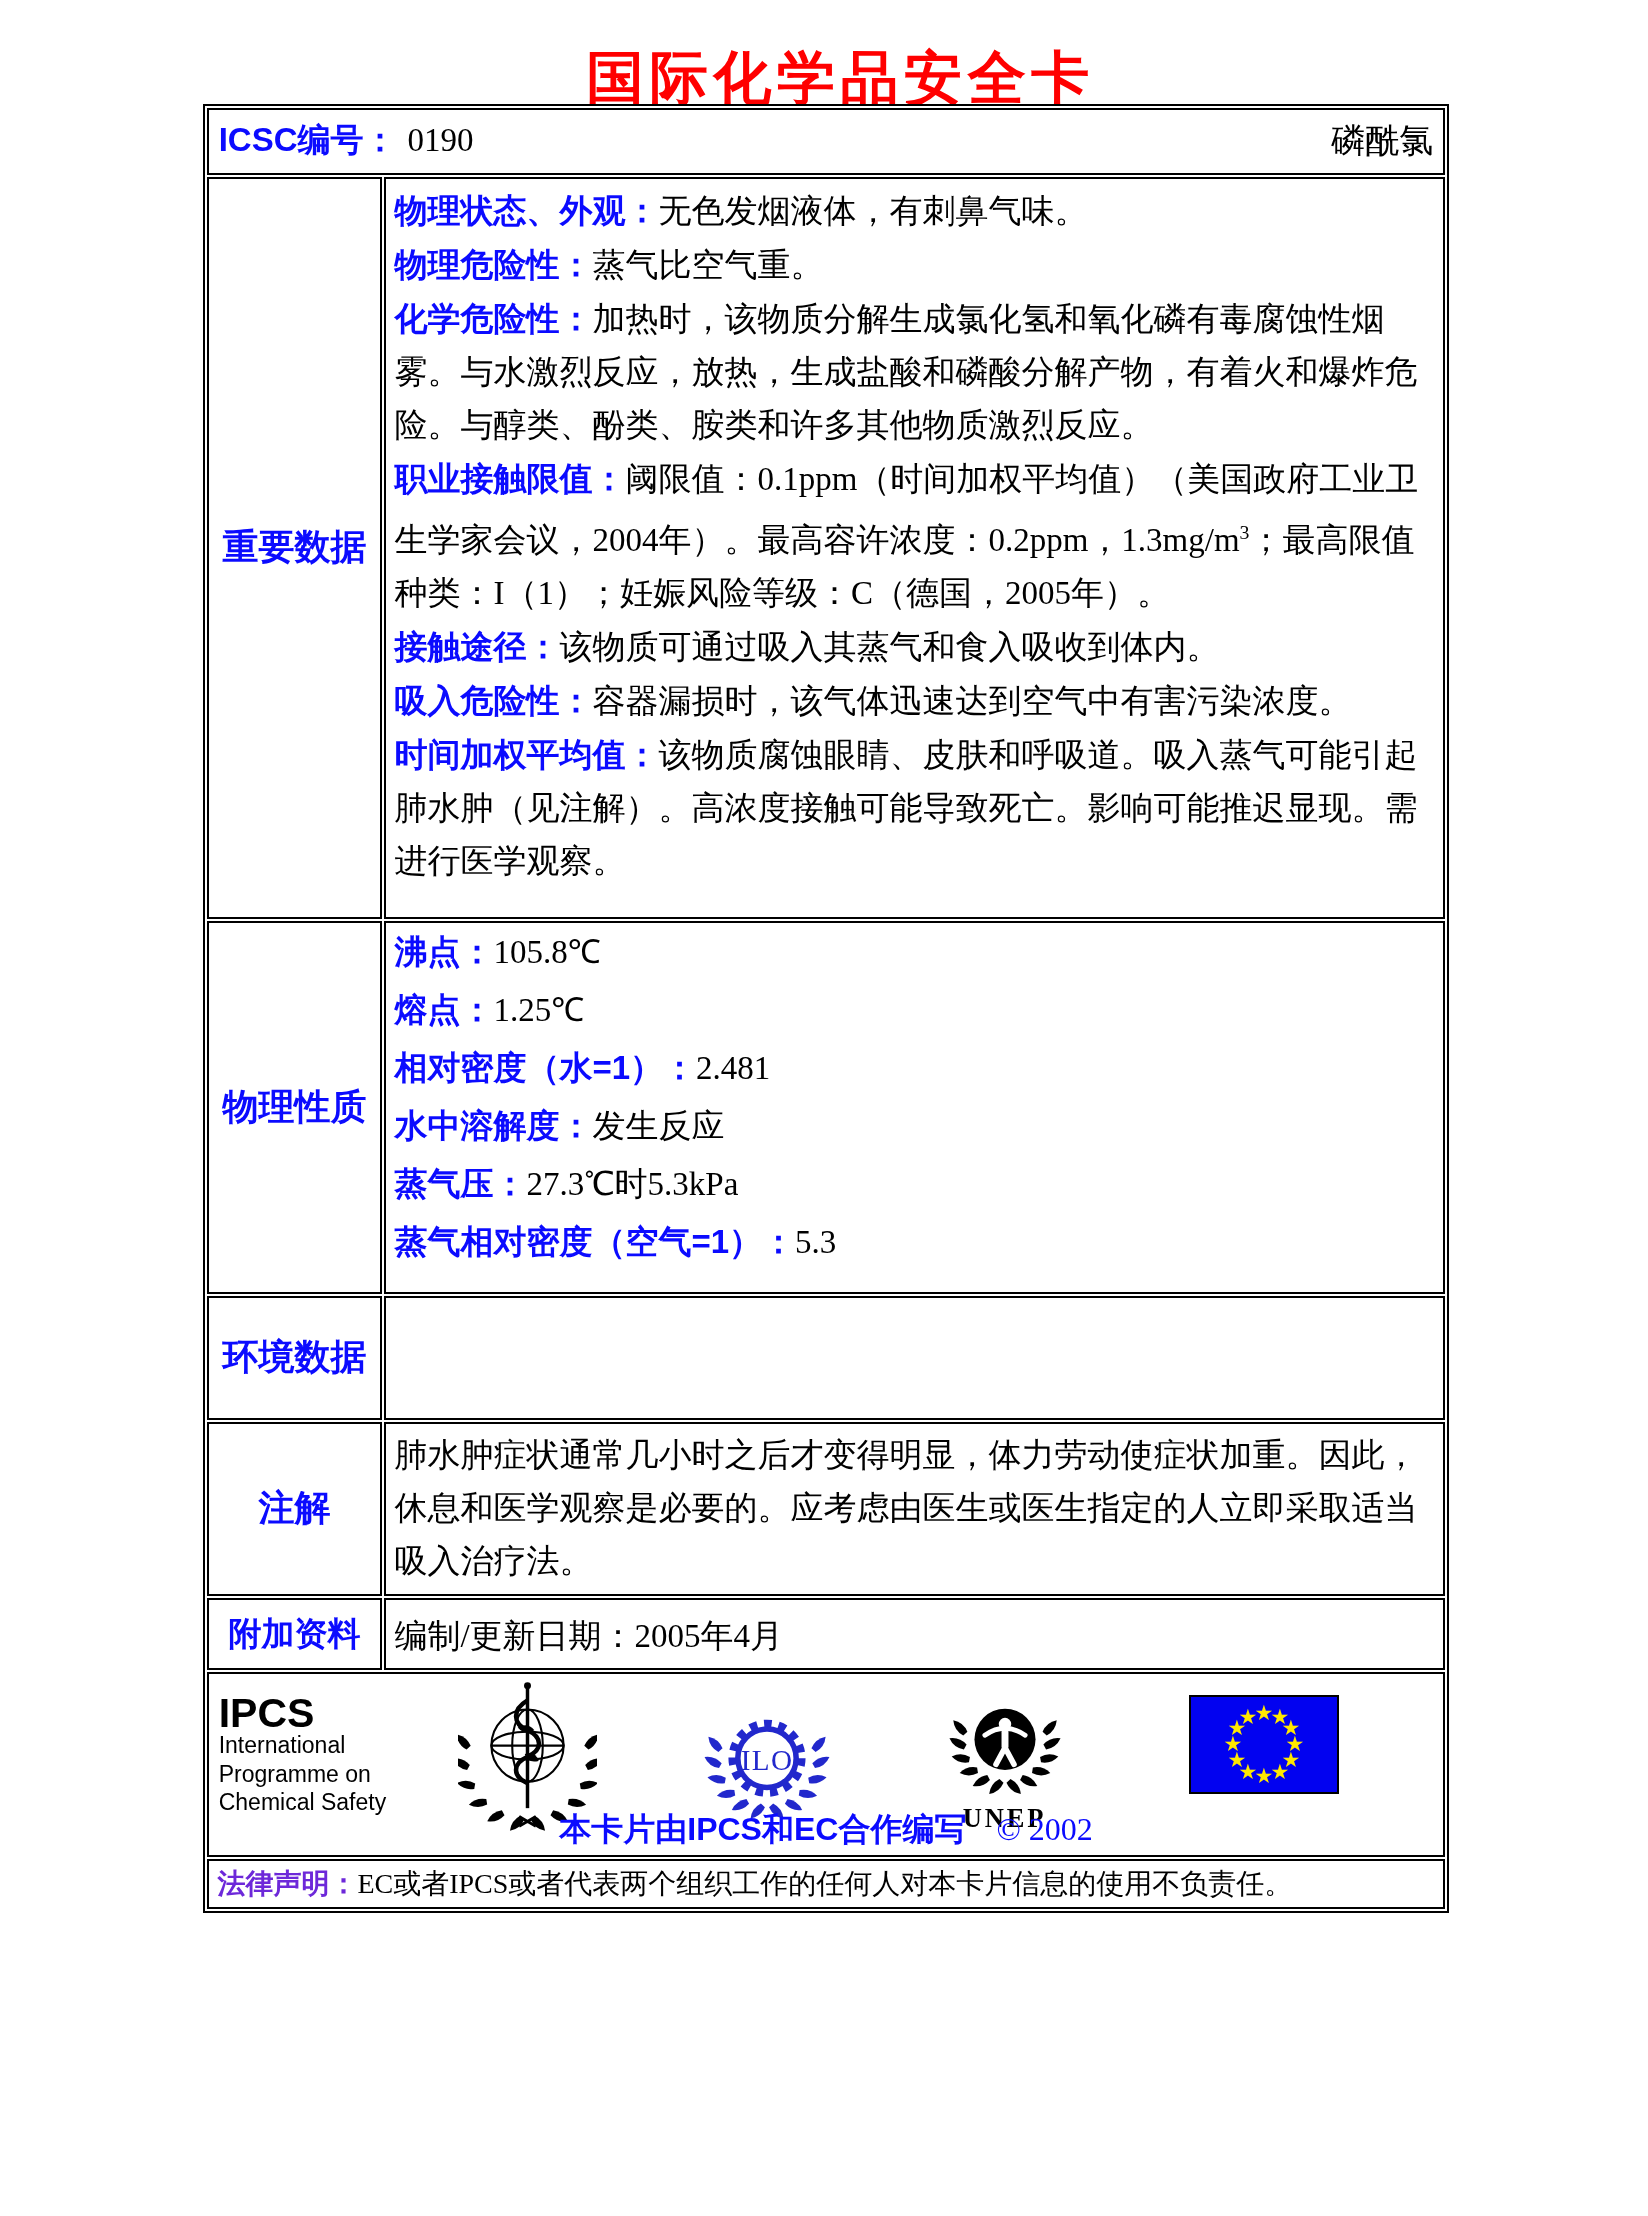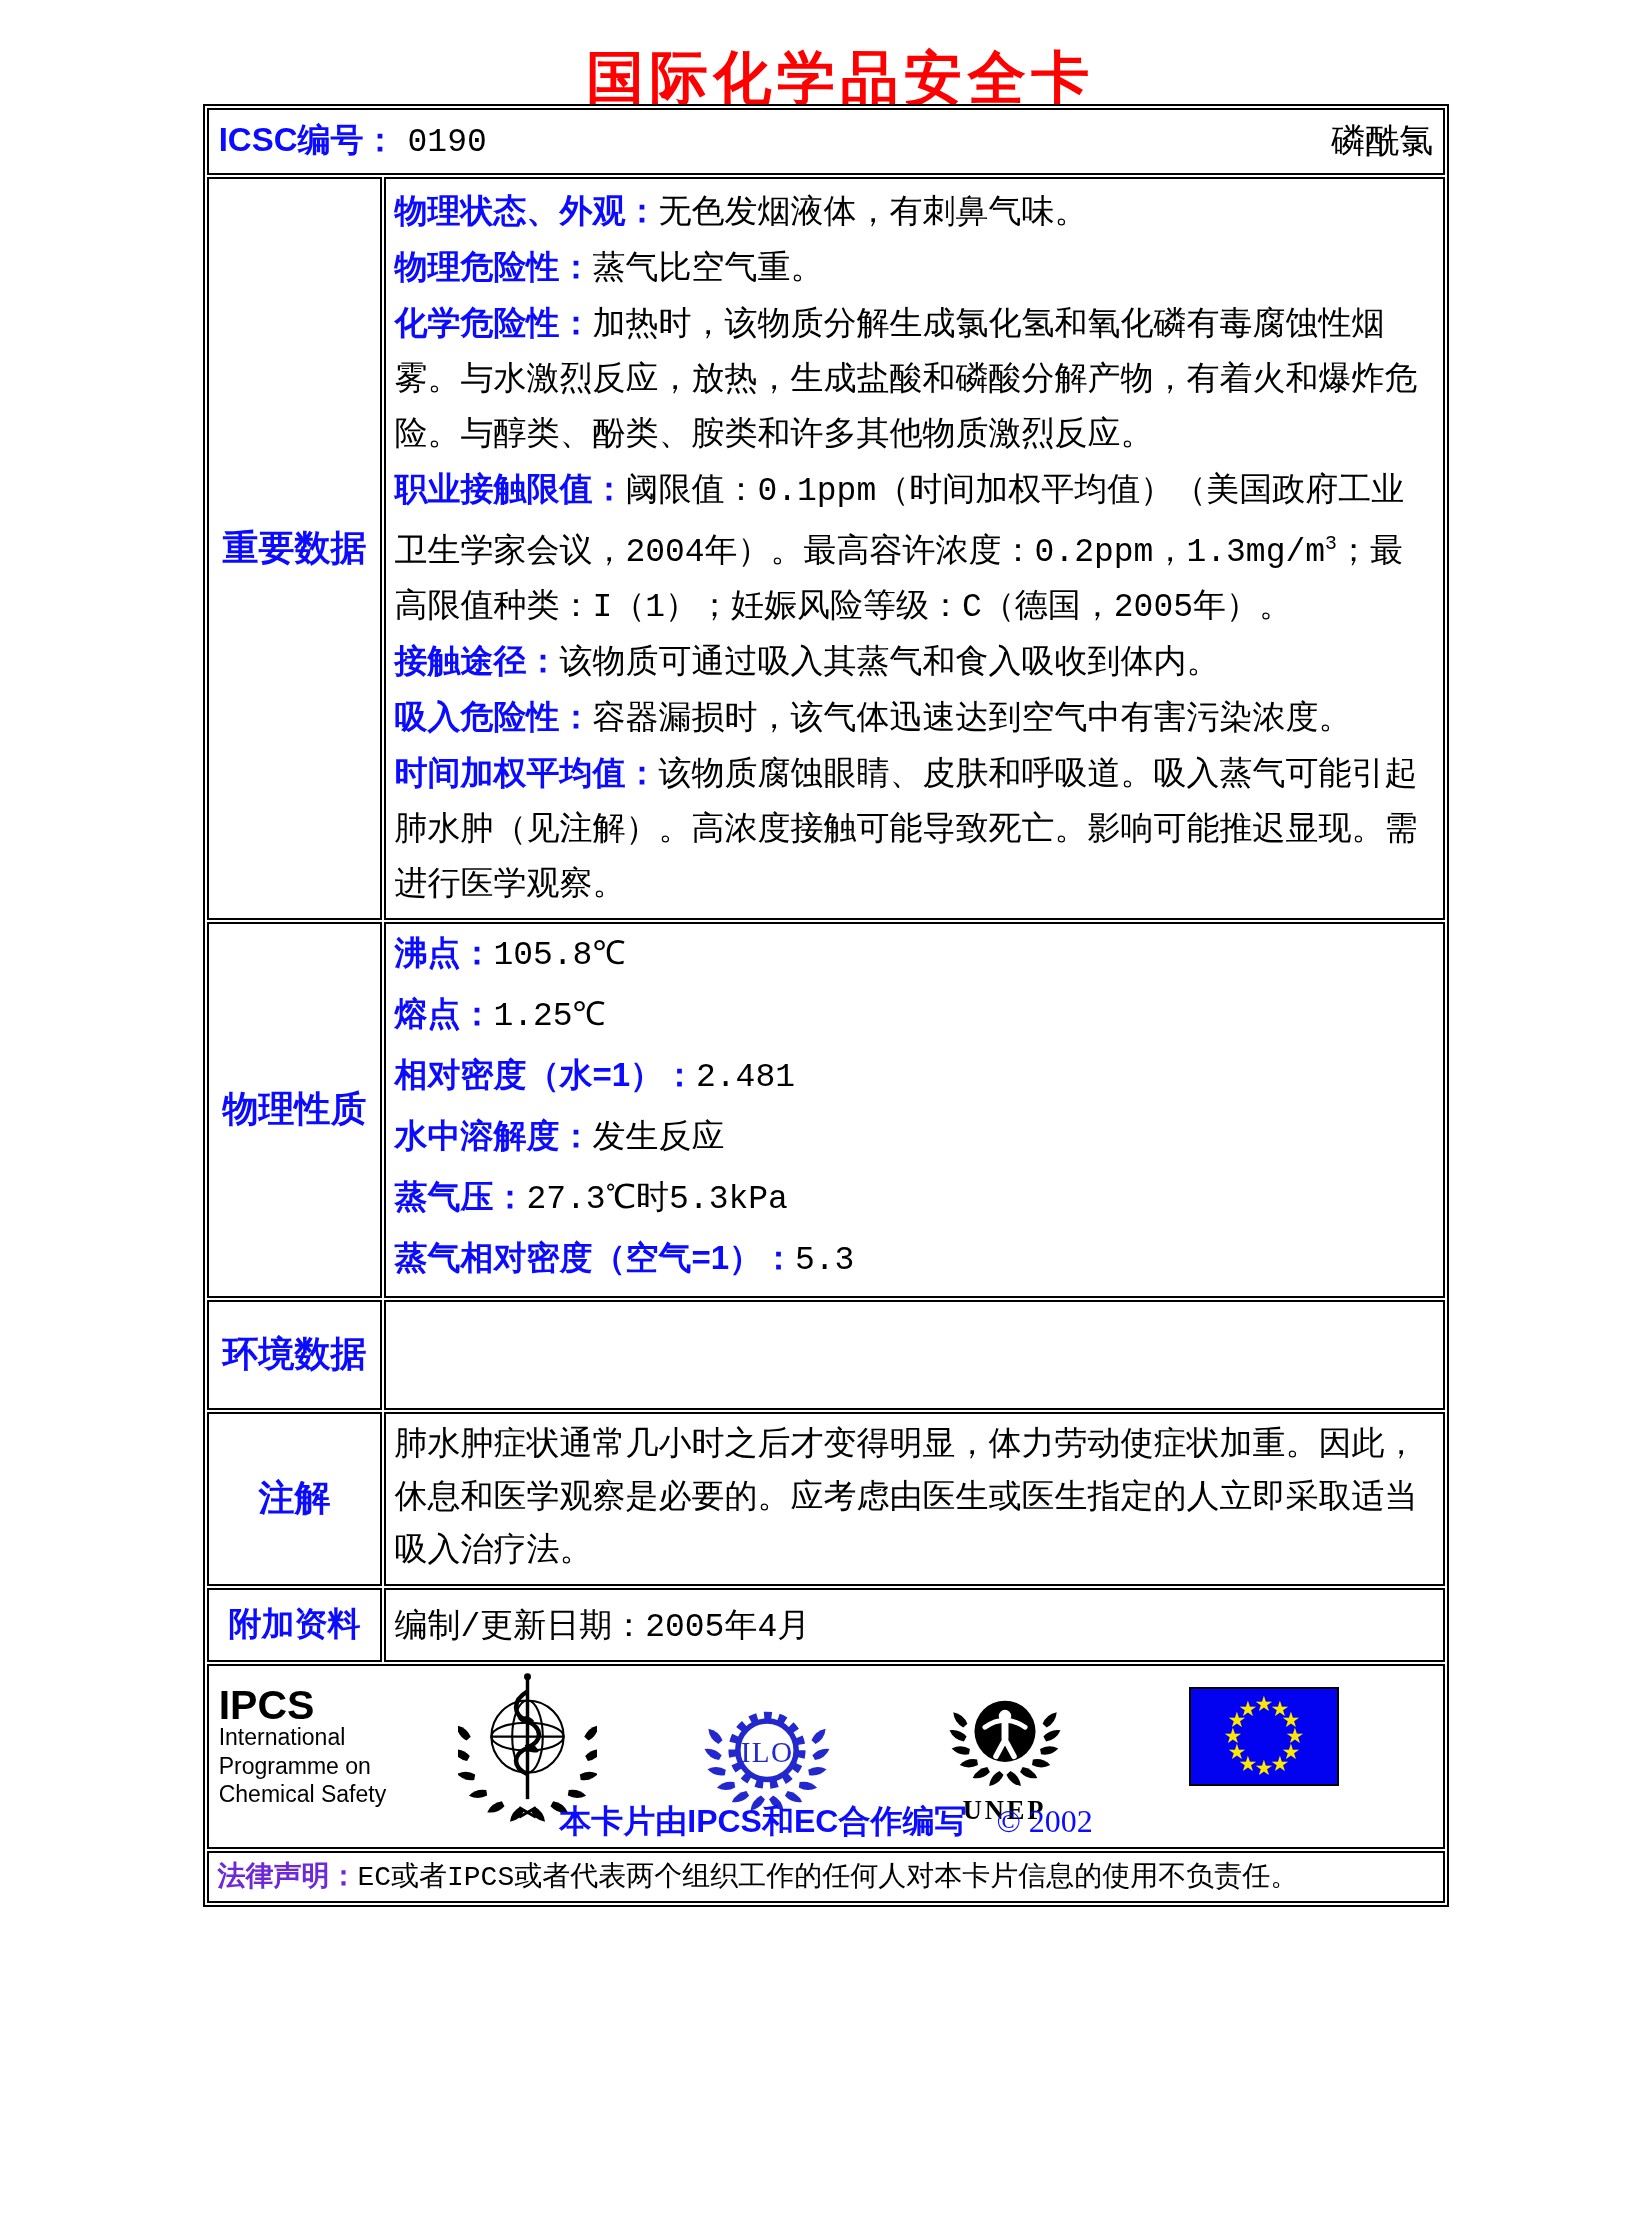--- a/index.html
+++ b/index.html
@@ -11,21 +11,21 @@
   table.card{position:absolute;left:203px;top:104px;width:1246px;
              border-collapse:separate;border-spacing:2.8px;border:2.1px solid #000;
              table-layout:fixed;background:#fff;}
   td.cell{border:2.1px solid #000;box-sizing:border-box;background:#fff;}
   td.label-cell{text-align:center;vertical-align:middle;color:#0b0bff;
                 font-family:"Liberation Sans","DejaVu Sans",sans-serif;
                 font-weight:bold;font-size:36px;}
   td.content-cell{vertical-align:top;padding:5.6px 8.4px;font-size:33px;line-height:53px;}
   td.header-cell{padding:8.4px 9.7px;font-size:33px;vertical-align:middle;}
   .k{color:#0b0bff;font-family:"Liberation Sans","DejaVu Sans",sans-serif;font-weight:bold;}
-  .v{color:#000;font-family:Liberation Mono, monospace;font-weight:normal;}
+  .v{color:#000;font-family:Liberation Serif, serif;font-weight:normal;}
   p.item{margin:0;padding:0;}
   .phys td.content-cell{line-height:58px;padding-top:0;}
   .num{margin-left:11px;}
   .chem-name{float:right;font-size:34px;}
   td.legal-cell{padding:7px 8.4px;font-size:28px;line-height:32px;vertical-align:middle;}
   .legal-k{color:#6d28d9;font-family:"Liberation Sans","DejaVu Sans",sans-serif;font-weight:bold;}
   td.logos-cell{position:relative;padding:0;}
   .ipcs-block{position:absolute;left:9.7px;top:21px;color:#000;
               font-family:"Liberation Sans","DejaVu Sans",sans-serif;}
   .ipcs-title{font-size:41px;font-weight:bold;line-height:36px;}
@@ -86,21 +86,21 @@
         <p class="item"><span class="k">沸点：</span><span class="v">105.8℃</span></p>
         <p class="item"><span class="k">熔点：</span><span class="v">1.25℃</span></p>
         <p class="item"><span class="k">相对密度（水=1）：</span><span class="v">2.481</span></p>
         <p class="item"><span class="k">水中溶解度：</span><span class="v">发生反应</span></p>
         <p class="item"><span class="k">蒸气压：</span><span class="v">27.3℃时5.3kPa</span></p>
         <p class="item"><span class="k">蒸气相对密度（空气=1）：</span><span class="v">5.3</span></p>
       </td>
     </tr>
 
     <tr>
-      <td class="cell label-cell" style="height:110px;">环境数据</td>
+      <td class="cell label-cell" style="height:124px;">环境数据</td>
       <td class="cell content-cell"></td>
     </tr>
 
     <tr>
       <td class="cell label-cell" style="height:171px;">注解</td>
       <td class="cell content-cell">
         <p class="item v">肺水肿症状通常几小时之后才变得明显，体力劳动使症状加重。因此，休息和医学观察是必要的。应考虑由医生或医生指定的人立即采取适当吸入治疗法。</p>
       </td>
     </tr>
 

